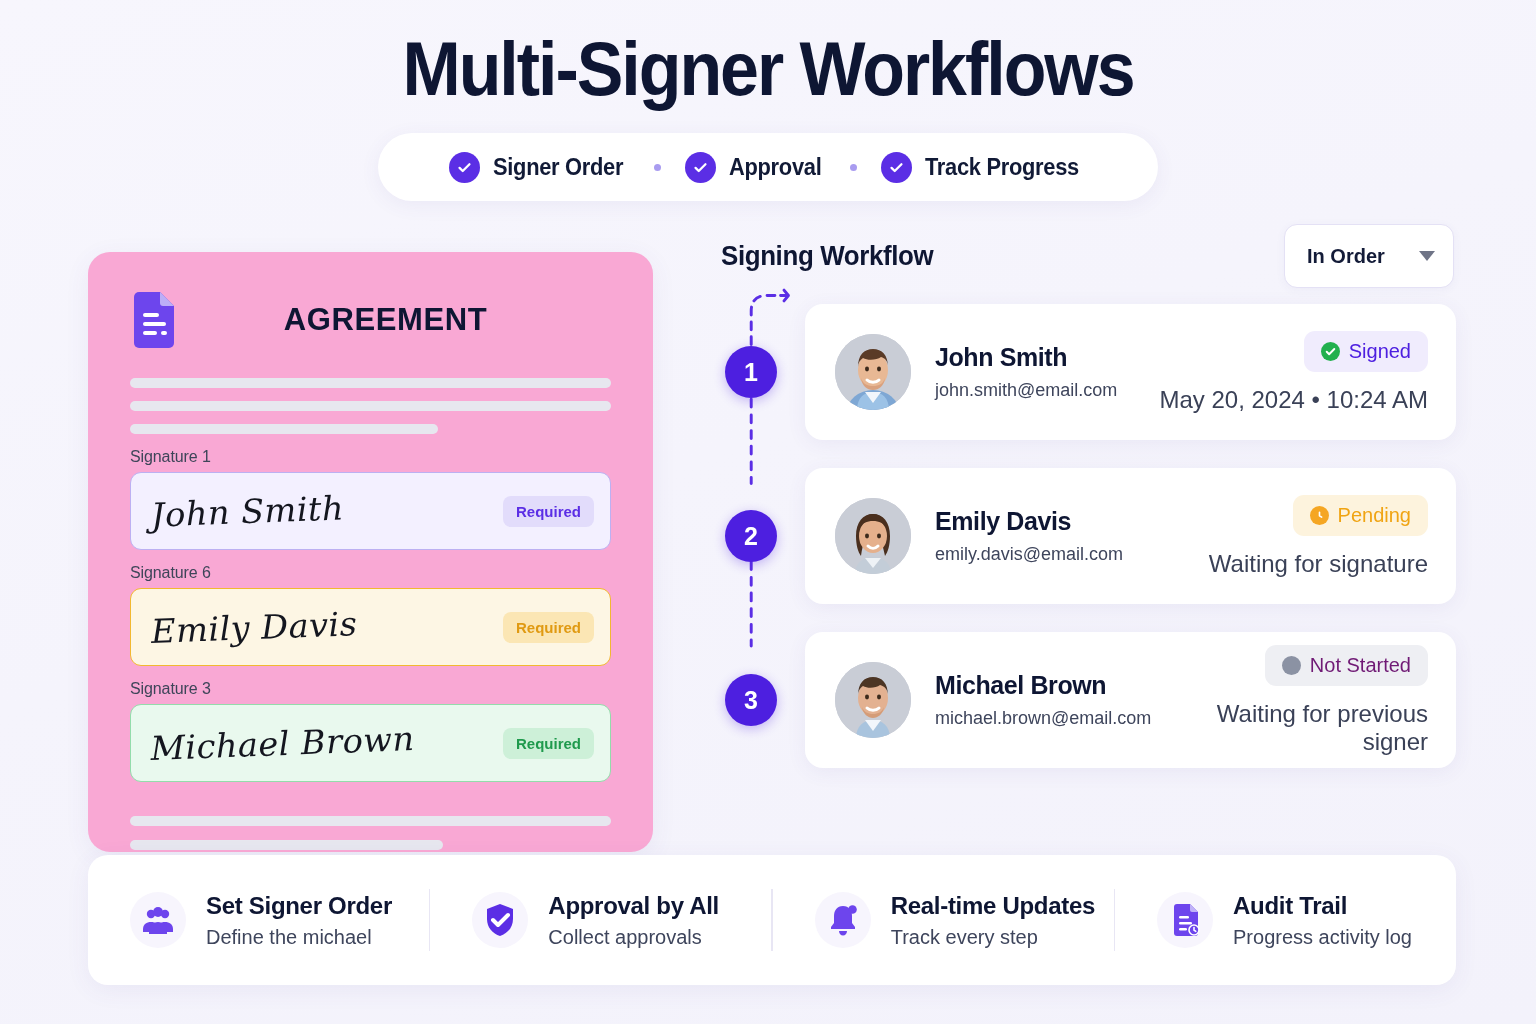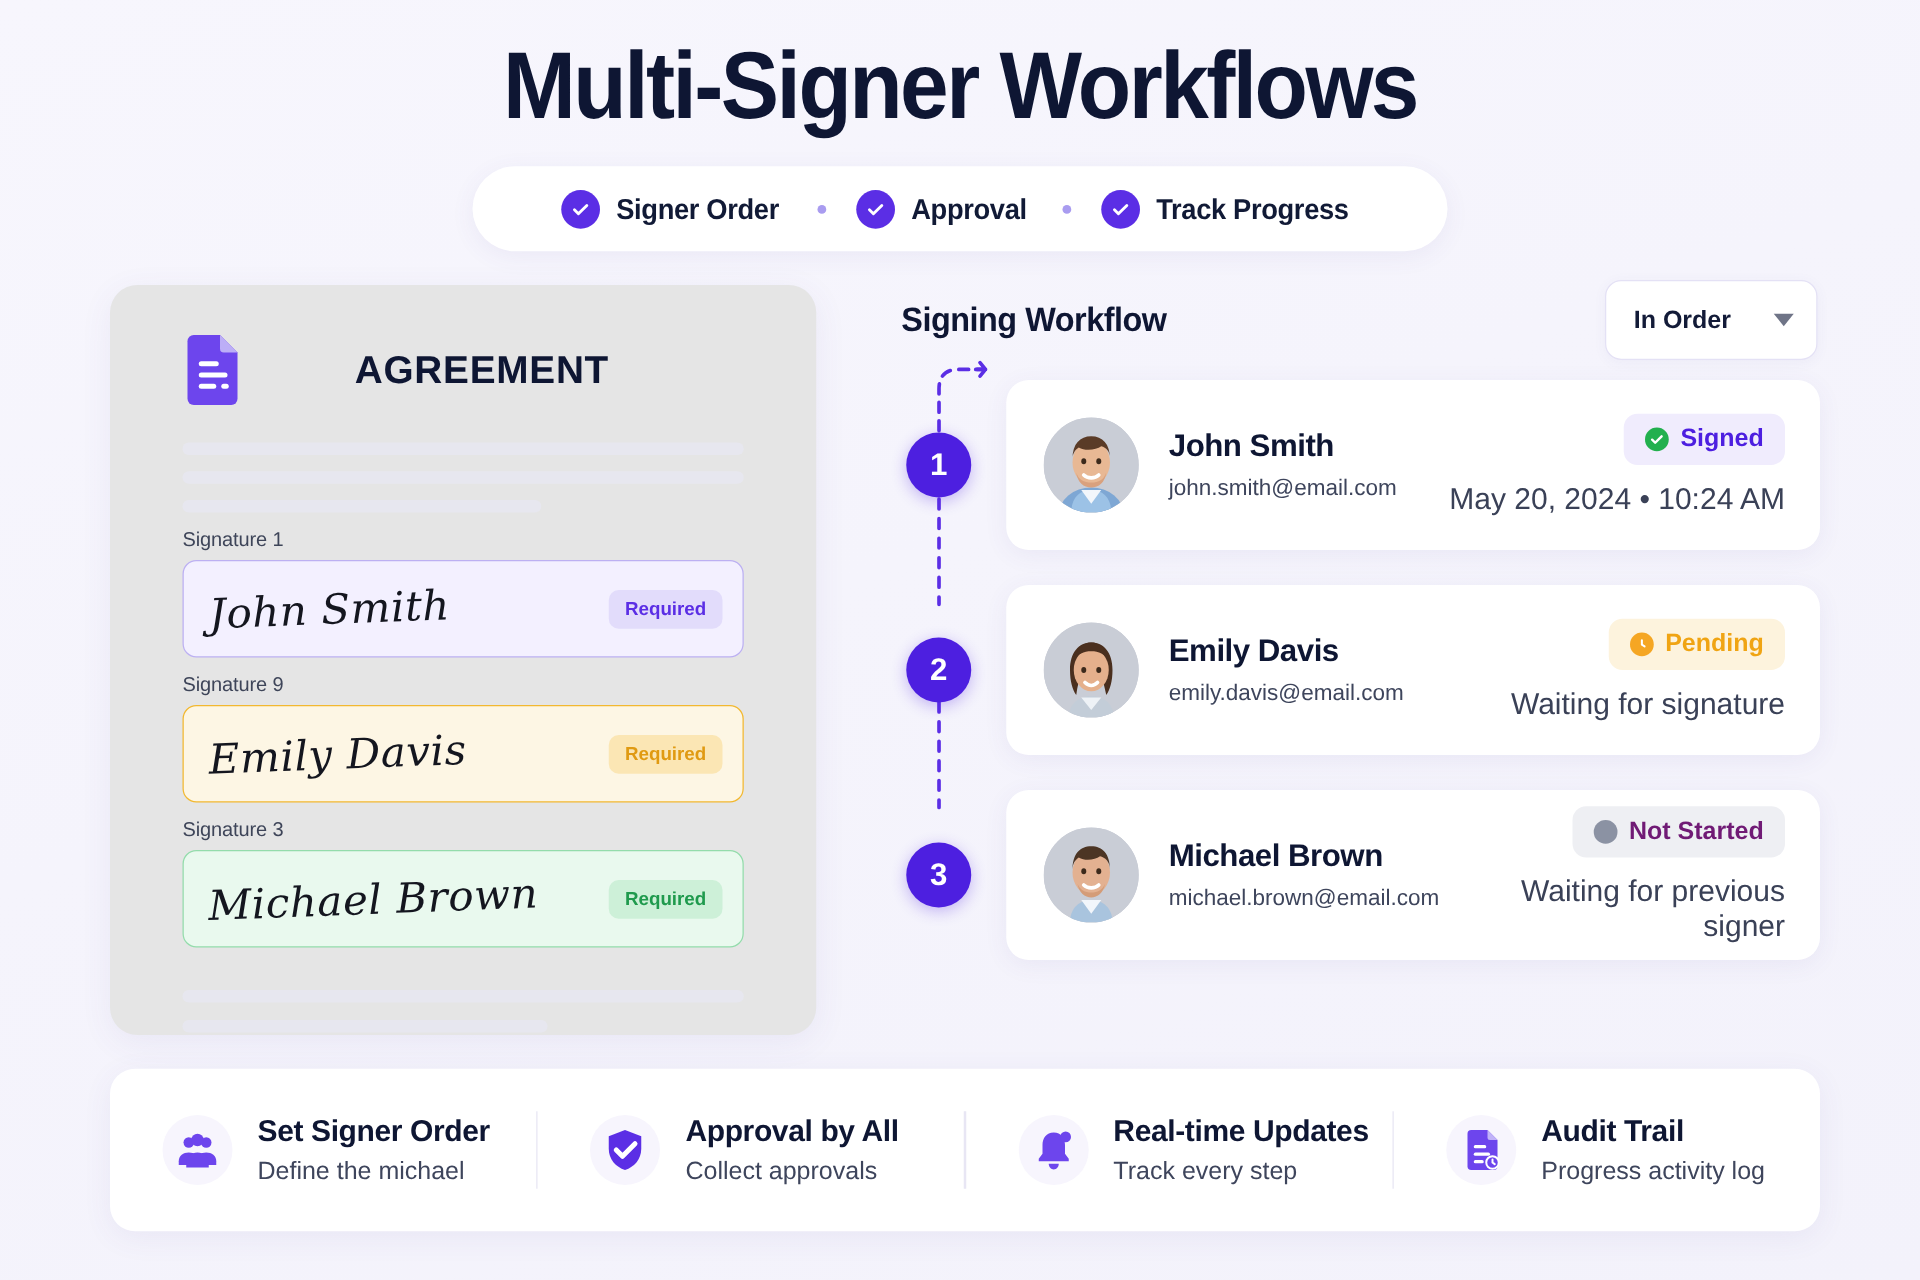--- a/index.html
+++ b/index.html
@@ -57,25 +57,26 @@
   .main-row {
     position: absolute;
     left: 88px; top: 228px;
     width: 1368px; height: 600px;
     display: flex; gap: 68px;
   }
 
   
   .doc-card {
     width: 565px; height: 600px;
-    background: #e5e5e5;
+    background: #f9a8d4;
     border-radius: 22px;
     box-shadow: 0 6px 26px rgba(80,70,150,0.07);
-    padding: 32px 58px;
+    padding: 32px 42px;
     flex-shrink: 0;
+    margin-top: 24px;
   }
   .doc-head { display: flex; align-items: center; gap: 22px; height: 72px; }
   .doc-icon { width: 48px; height: 58px; flex-shrink: 0; }
   .doc-title {
     flex: 1; text-align: center;
     font-size: 31px; font-weight: 700; color: #0e1633;
     letter-spacing: 0.6px; padding-right: 40px;
   }
   .skel { height: 10px; border-radius: 6px; background: #e7e7ef; }
   .skel-group-top { margin-top: 22px; display: flex; flex-direction: column; gap: 13px; }
@@ -157,21 +158,21 @@
   .signer-info { flex: 1; margin-left: 24px; }
   .signer-name {
     font-size: 25px; font-weight: 700; color: #0e1633;
     letter-spacing: -0.4px; margin-bottom: 8px;
   }
   .signer-email { font-size: 18px; color: #3e455c; }
   .signer-status { text-align: right; }
   .status-badge {
     display: inline-flex; align-items: center; gap: 9px;
     padding: 9px 17px; border-radius: 11px;
-    font-size: 20px; font-weight: 700;
+    font-size: 20px; font-weight: 400;
   }
   .st-signed { background: #f0ecfd; color: #4d1fe0; }
   .st-pending { background: #fdf3dd; color: #f0a413; }
   .st-notstarted { background: #eeeff3; color: #701a75; }
   .dot-icon { width: 19px; height: 19px; border-radius: 50%; flex-shrink: 0; }
   .status-sub { font-size: 24px; color: #3a4157; margin-top: 14px; }
 
   
   .bottom-bar {
     position: absolute; left: 88px; top: 855px;
@@ -251,21 +252,21 @@
 
     <div>
       <div class="sig-label">Signature 1</div>
       <div class="sig-box sig-1">
         <span class="sig-name">John Smith</span>
         <span class="sig-badge">Required</span>
       </div>
     </div>
 
     <div>
-      <div class="sig-label">Signature 9</div>
+      <div class="sig-label">Signature 6</div>
       <div class="sig-box sig-2">
         <span class="sig-name">Emily Davis</span>
         <span class="sig-badge">Required</span>
       </div>
     </div>
 
     <div>
       <div class="sig-label">Signature 3</div>
       <div class="sig-box sig-3">
         <span class="sig-name">Michael Brown</span>

